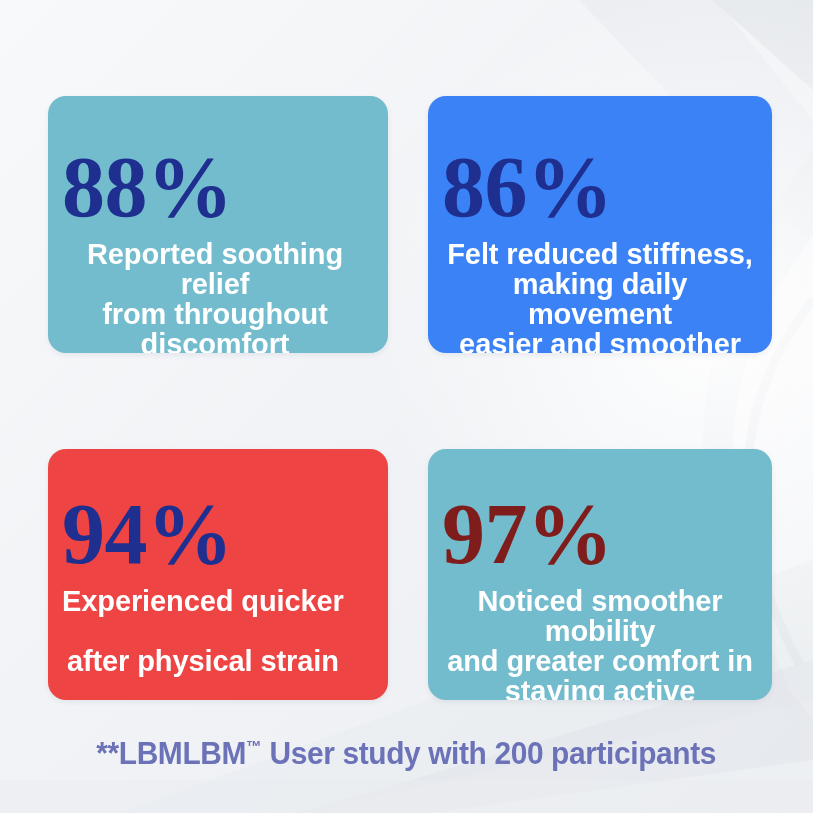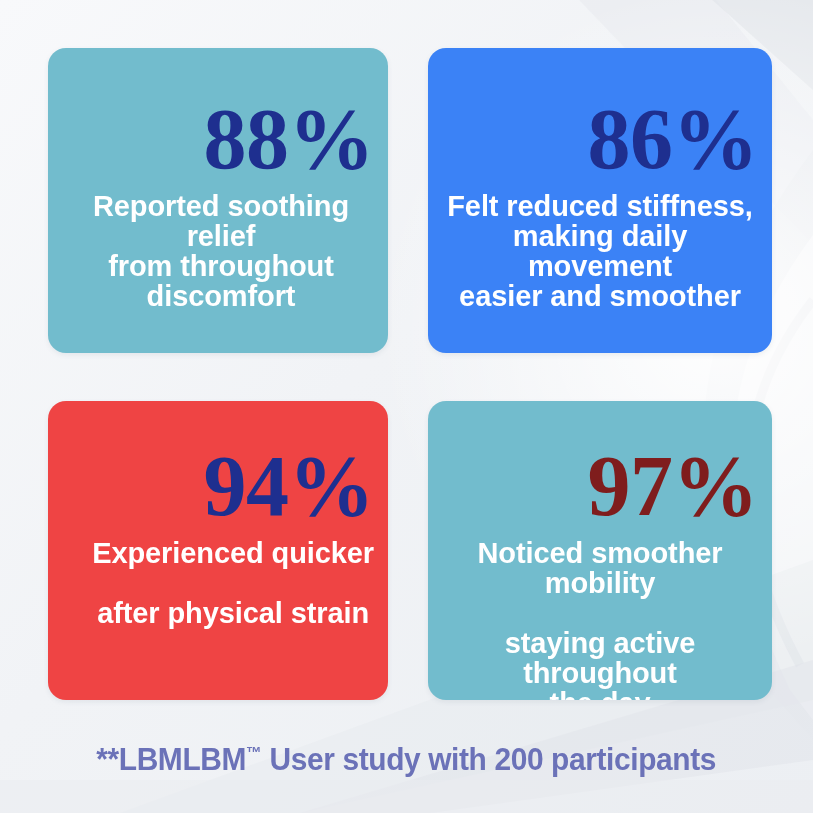--- a/index.html
+++ b/index.html
@@ -44,27 +44,28 @@
     grid-template-columns: 340px 344px;
     grid-template-rows: 305px 299px;
     column-gap: 40px;
     row-gap: 48px;
   }
 
   .stat-card {
     border-radius: 18px;
     display: flex;
     flex-direction: column;
-    align-items: flex-end;
+    align-items: flex-start;
     justify-content: flex-start;
     text-align: center;
     padding: 52px 14px 20px 14px;
     box-shadow: 0 2px 5px rgba(90,110,130,0.10);
     position: relative;
     overflow: hidden;
+    margin-top: 48px;
   }
 
   .stat-card.row2 { padding-top: 46px; }
 
   .stat-value {
     font-family: "Liberation Serif", "DejaVu Serif", serif;
     font-weight: 700;
     font-size: 86px;
     line-height: 0.92;
     letter-spacing: -0.5px;
@@ -84,21 +85,21 @@
   .stat-card.wide .stat-desc { max-width: 320px; }
 
   
   .footnote {
     position: absolute;
     left: 0;
     right: 0;
     top: 726px;
     height: 54px;
     display: flex;
-    align-items: flex-end;
+    align-items: flex-start;
     justify-content: center;
   }
 
   .footnote-text {
     font-family: "Liberation Sans", sans-serif;
     font-weight: 700;
     font-size: 31px;
     line-height: 40px;
     letter-spacing: -0.4px;
     transform: scaleX(0.965);
@@ -178,21 +179,21 @@
         <span>Experienced quicker</span><br>
         <br>
         <span>after physical strain</span>
       </div>
     </div>
 
     <div class="stat-card row2 wide" style="background-color: rgb(114, 188, 205);">
       <div class="stat-value" style="color: #7f1d1d;">97%</div>
       <div class="stat-desc" style="color: rgb(255, 255, 255);">
         <span>Noticed smoother mobility</span><br>
-        <br>
+        <span>and greater comfort in</span><br>
         <span>staying active throughout</span><br>
         <span>the day</span>
       </div>
     </div>
 
   </div>
 
   <div class="footnote">
     <div class="footnote-text" style="color: rgb(107, 114, 184);"><span>**</span><span>LBMLBM</span><sup>™</sup><span> User study with 200 participants</span></div>
   </div>

